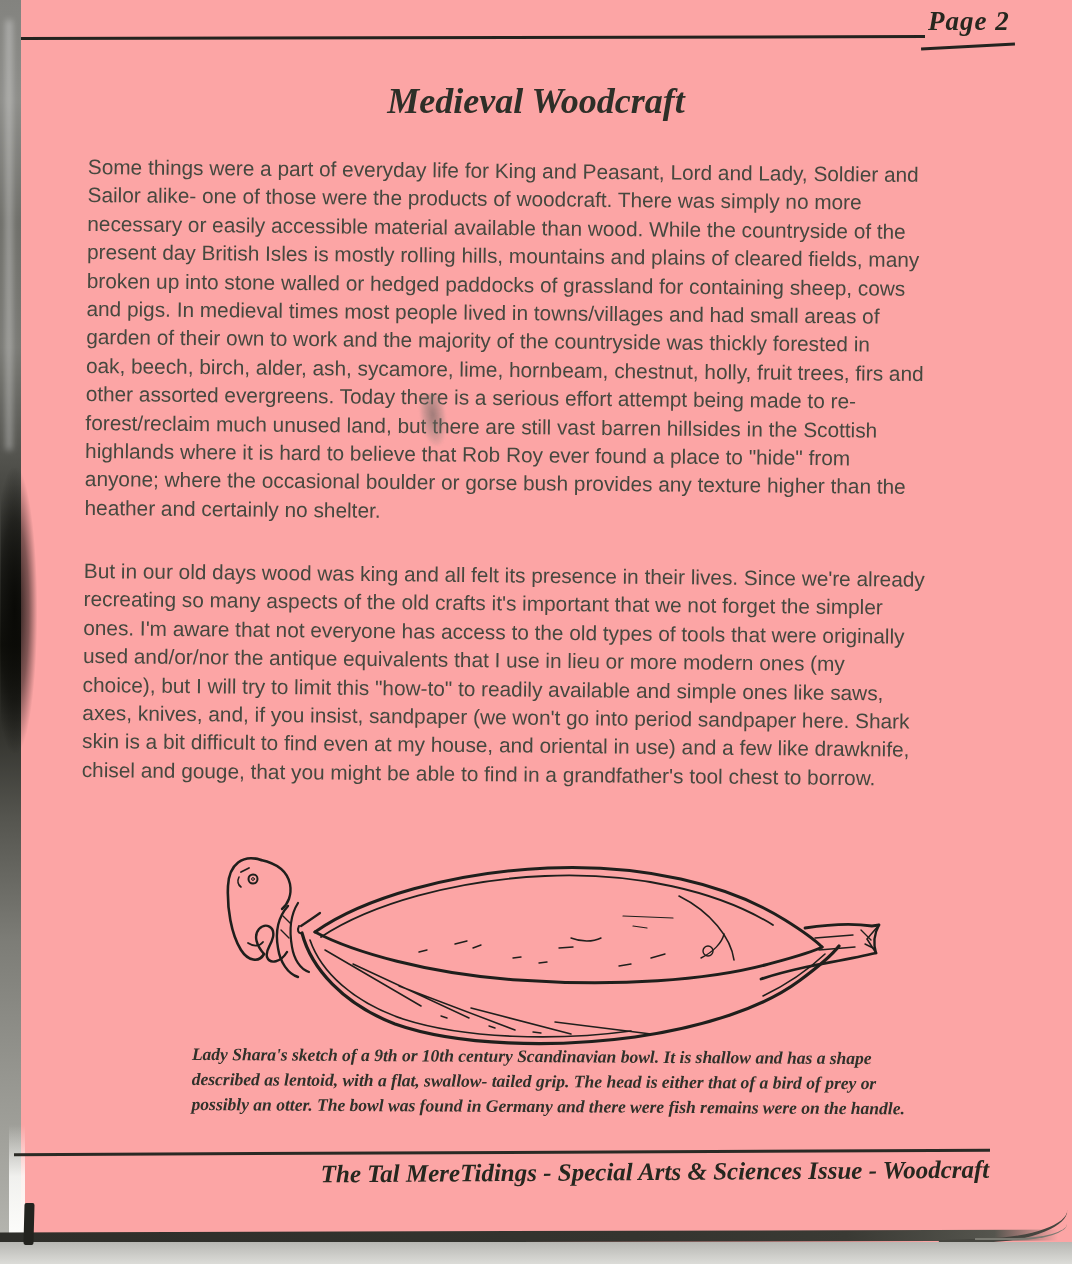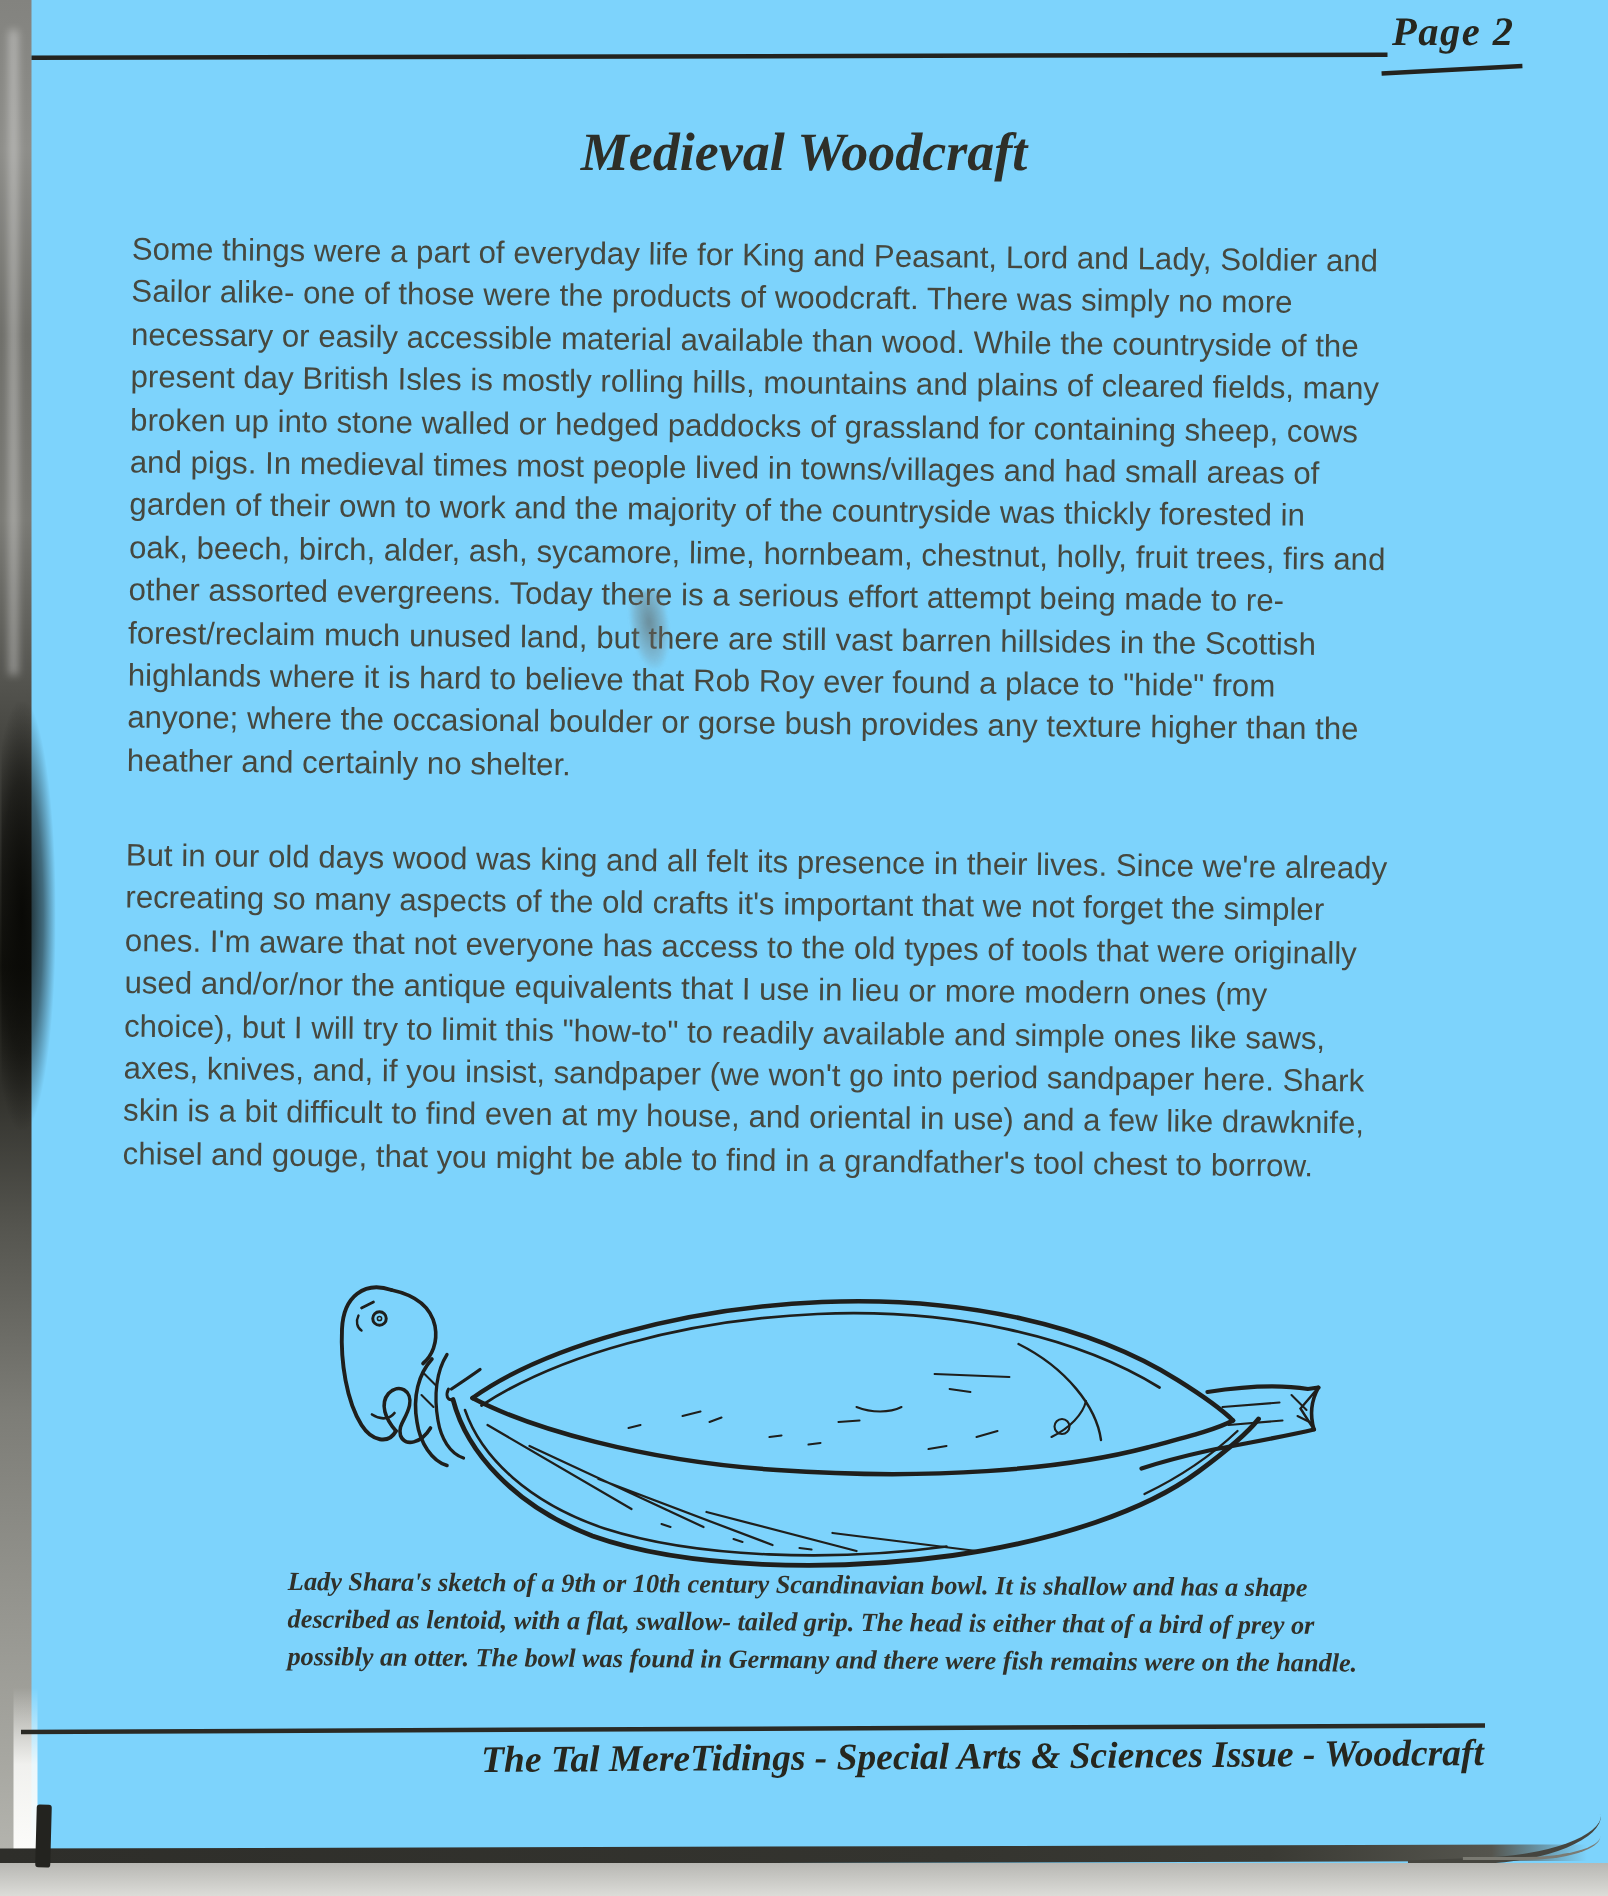--- a/index.html
+++ b/index.html
@@ -1,18 +1,18 @@
 <!DOCTYPE html>
 <html><head>
 <meta charset="utf-8">
 <style>
   html,body { margin:0; padding:0; background:#e8e8e4; }
   .page {
     position:relative; width:1072px; height:1264px; margin:0 auto;
-    background:#7dd3fc; overflow:hidden;
+    background:#fca5a5; overflow:hidden;
     font-family:"Liberation Sans", sans-serif;
   }
   
   .scan-left {
     position:absolute; left:0; top:0; width:21px; height:1240px;
     background:linear-gradient(180deg,#83837f 0%,#8e8e8a 8%,#6f6f6a 18%,#7a7a75 28%,
       #4e4e49 38%,#262622 47%,#14140f 52%,#2e2e29 58%,#55554f 66%,
       #7d7d77 76%,#94948e 86%,#a8a8a2 95%,#b5b5af 100%);
   }
   .scan-left-highlight { position:absolute; left:6px; top:20px; width:6px; height:430px;

